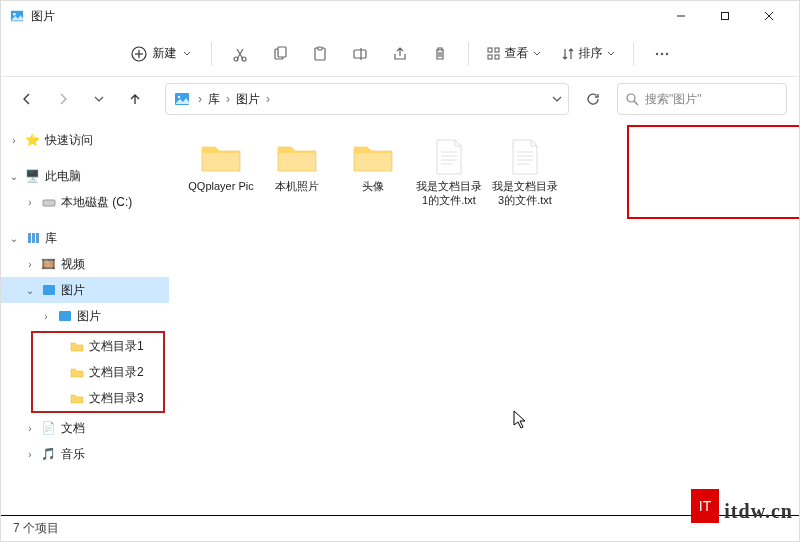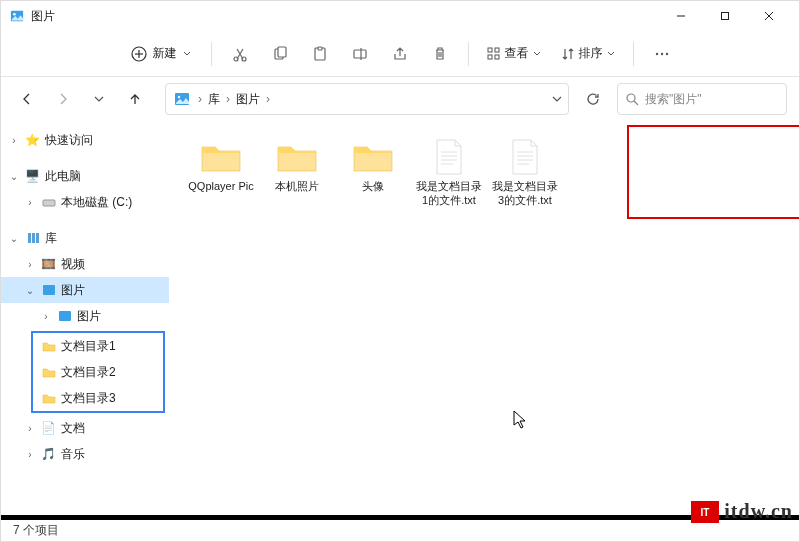--- a/index.html
+++ b/index.html
@@ -32,34 +32,34 @@
 
 
 .main { display: flex; height: 396px; }
 .sidebar { width: 168px; padding: 6px 0; overflow: auto; }
 .tree-item { display: flex; align-items: center; height: 26px; padding-left: 6px; cursor: pointer; gap: 4px; }
 .tree-item.selected { background: #cde8ff; }
 .chev { width: 14px; display: inline-flex; justify-content: center; color: #666; font-size: 10px; }
 .tree-icon { width: 16px; height: 16px; display: inline-flex; align-items: center; justify-content: center; }
 .indent1 { padding-left: 22px; }
 .indent2 { padding-left: 38px; }
-.red-box-tree { border: 2px solid #3b82f6; margin: 2px 4px 2px 30px; }
+.red-box-tree { border: 2px solid #b91c1c; margin: 2px 4px 2px 30px; padding-left: 28px; }
 .red-box-tree .tree-item { padding-left: 8px; }
 
 .content { flex: 1; padding: 12px 16px; position: relative; }
 .items { display: flex; flex-wrap: wrap; gap: 4px; align-items: flex-start; }
 .item { width: 72px; display: flex; flex-direction: column; align-items: center; text-align: center; padding: 4px 0; cursor: pointer; }
 .item .fi-icon { width: 48px; height: 40px; display: flex; align-items: center; justify-content: center; }
 .item .fi-label { font-size: 11px; line-height: 14px; word-break: break-all; margin-top: 2px; }
 .red-box-files { position: absolute; border: 2px solid #d00; top: 4px; left: 458px; width: 228px; height: 94px; pointer-events: none; }
 
-.statusbar { position: absolute; bottom: 0; left: 0; right: 0; height: 26px; display: flex; align-items: center; padding: 0 12px; font-size: 12px; color: #444; border-top: 5px solid #000000; background: #fff; }
+.statusbar { position: absolute; bottom: 0; left: 0; right: 0; height: 26px; display: flex; align-items: center; padding: 0 12px; font-size: 12px; color: #444; border-top: 1px solid #000000; background: #fff; }
 
 .watermark { position: absolute; right: 6px; bottom: 18px; font-size: 20px; font-weight: bold; color: #333; font-family: Georgia, serif; letter-spacing: 1px; }
-.wm-badge { position: absolute; right: 80px; bottom: 18px; width: 28px; height: 22px; background: #d00; color: #fff; font-weight: bold; font-size: 10px; display: flex; align-items: center; justify-content: center; font-family: Arial; }
+.wm-badge { position: absolute; right: 80px; bottom: 18px; width: 28px; height: 34px; background: #d00; color: #fff; font-weight: normal; font-size: 14px; display: flex; align-items: center; justify-content: center; font-family: Arial; }
 
 .cursor-arrow { position: absolute; left: 344px; top: 289px; pointer-events: none; }
 
 
 .folder-svg { fill: #ffd768; stroke: #e0b030; stroke-width: 0.5; }
 .pic-svg { fill: #3aa0e8; }
 </style>
 </head>
 <body>
 

